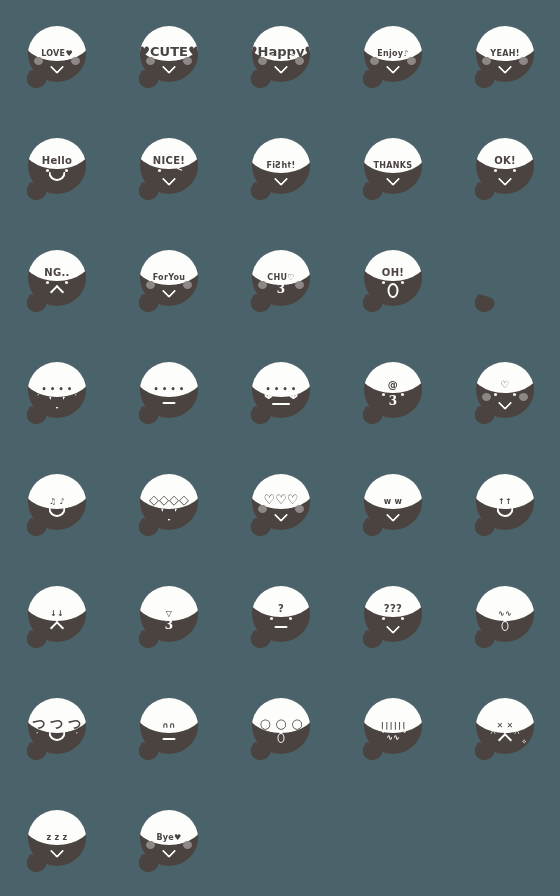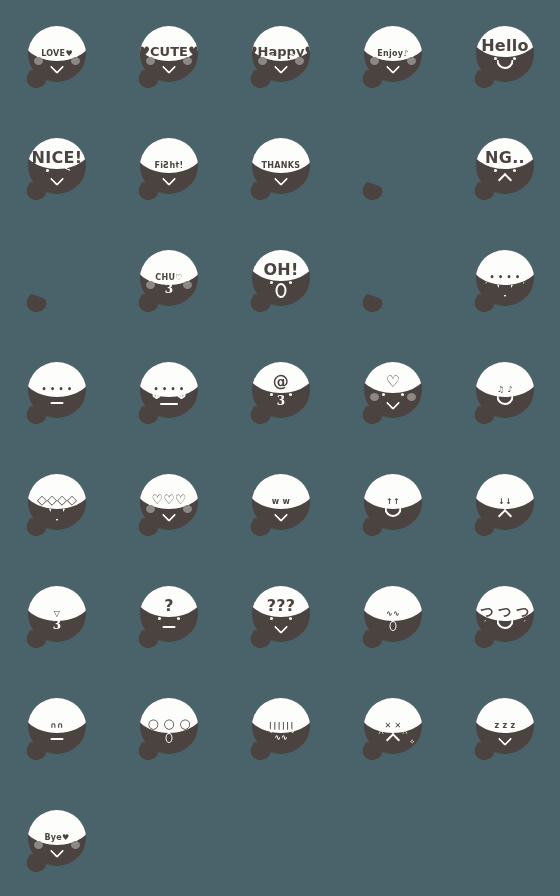--- a/index.html
+++ b/index.html
@@ -63,21 +63,21 @@
     font-size:9px;
     font-weight:bold;
     letter-spacing:.3px;
     white-space:nowrap;
     line-height:1;
     transform:translateY(-1px);
     font-family:"DejaVu Sans", sans-serif;
   }
   .cap-text.sm{font-size:8px;}
   .cap-text.xs{font-size:13px;letter-spacing:0;}
-  .cap-text.big{font-size:16px;}
+  .cap-text.big{font-size:10px;}
   
   .face{
     position:absolute;
     left:0;top:0;width:100%;height:100%;
     z-index:3;
   }
   .blush{
     position:absolute;
     width:9px;height:8px;
     border-radius:50%;
@@ -270,20 +270,37 @@
             <div class="eye-glyph r">&lt;</div>
             <div class="v-smile"></div>
           </div>
         </div>
       </div>
     </div>
     <div class="cell">
       <div class="emoji">
         <div class="tail"></div>
         <div class="ball">
+          <div class="cap deep">
+            <span class="cap-text sm">YEAH!</span>
+          </div>
+          <div class="face">
+            <div class="blush l"></div>
+            <div class="blush r"></div>
+            <div class="eye l"></div>
+            <div class="eye r"></div>
+            <div class="v-smile"></div>
+          </div>
+        </div>
+      </div>
+    </div>
+    <div class="cell">
+      <div class="emoji">
+        <div class="tail"></div>
+        <div class="ball">
           <div class="cap">
             <span class="cap-text big">Hello</span>
           </div>
           <div class="face">
             <div class="eye l"></div>
             <div class="eye r"></div>
             <div class="u-smile"></div>
           </div>
         </div>
       </div>
@@ -329,40 +346,62 @@
             <div class="eye l"></div>
             <div class="eye r"></div>
             <div class="v-smile"></div>
           </div>
         </div>
       </div>
     </div>
     <div class="cell">
       <div class="emoji">
         <div class="tail"></div>
+        <div class="ball">
+          <div class="cap">
+            <span class="cap-text big">OK!</span>
+          </div>
+          <div class="face">
+            <div class="eye l"></div>
+            <div class="eye r"></div>
+            <div class="v-smile"></div>
+          </div>
+        </div>
       </div>
     </div>
     <div class="cell">
       <div class="emoji">
         <div class="tail"></div>
         <div class="ball">
           <div class="cap">
             <span class="cap-text big">NG..</span>
           </div>
           <div class="face">
             <div class="eye l"></div>
             <div class="eye r"></div>
             <div class="frown"></div>
           </div>
         </div>
       </div>
     </div>
     <div class="cell">
       <div class="emoji">
         <div class="tail"></div>
+        <div class="ball">
+          <div class="cap deep">
+            <span class="cap-text sm">ForYou</span>
+          </div>
+          <div class="face">
+            <div class="blush l"></div>
+            <div class="blush r"></div>
+            <div class="eye l"></div>
+            <div class="eye r"></div>
+            <div class="v-smile"></div>
+          </div>
+        </div>
       </div>
     </div>
     <div class="cell">
       <div class="emoji">
         <div class="tail"></div>
         <div class="ball">
           <div class="cap deep">
             <span class="cap-text sm">CHU♡</span>
           </div>
           <div class="face">

